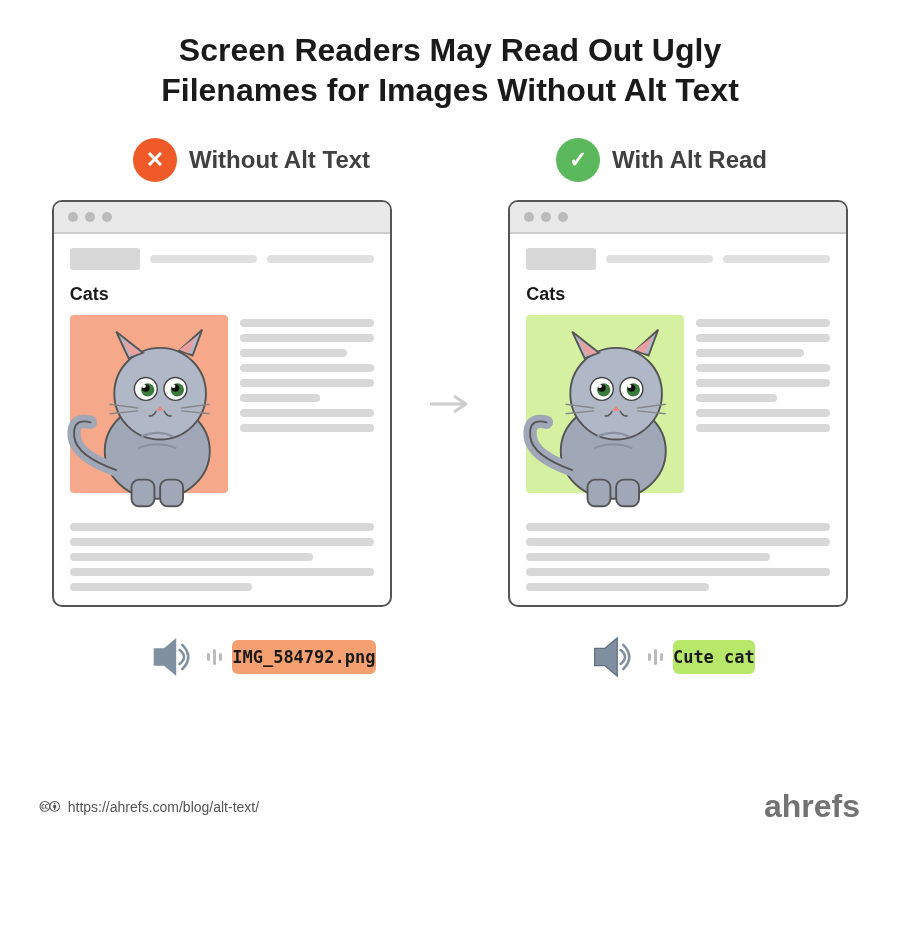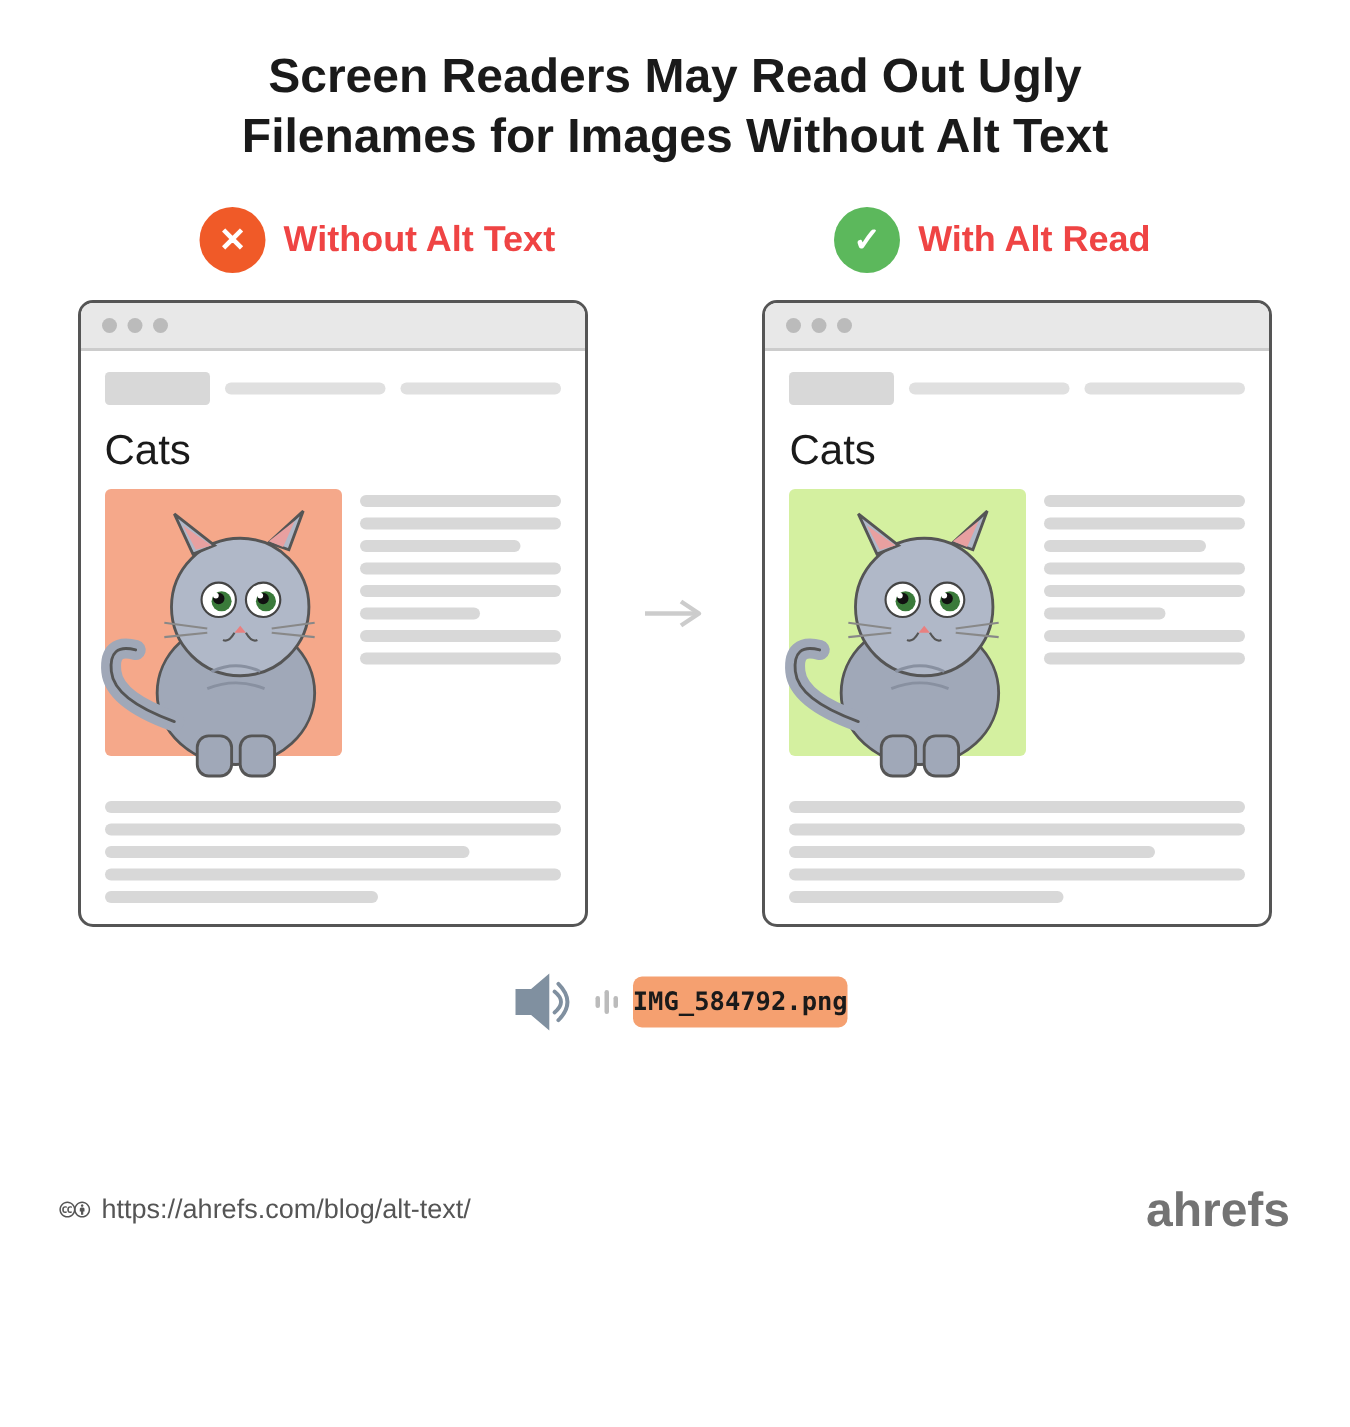--- a/index.html
+++ b/index.html
@@ -63,21 +63,21 @@
       color: #fff;
     }
     .label-icon.good {
       background: #5cb85c;
       color: #fff;
     }
 
     .label-text {
       font-size: 24px;
       font-weight: 700;
-      color: #ef4444;
+      color: #404040;
     }
 
     
     .browsers-row {
       display: flex;
       width: 100%;
       align-items: center;
       justify-content: space-around;
       margin-bottom: 20px;
       gap: 10px;
@@ -129,22 +129,22 @@
     }
     .nav-line {
       flex: 1;
       height: 8px;
       background: #e0e0e0;
       border-radius: 4px;
     }
 
     
     .page-heading {
-      font-size: 28px;
-      font-weight: 400;
+      font-size: 18px;
+      font-weight: 700;
       color: #1a1a1a;
       margin-bottom: 10px;
     }
 
     
     .content-area {
       display: flex;
       gap: 12px;
       align-items: flex-start;
     }
@@ -263,21 +263,21 @@
       margin-top: auto;
       padding-top: 10px;
     }
 
     .footer-left {
       display: flex;
       align-items: center;
       gap: 8px;
     }
     .footer-link {
-      font-size: 18px;
+      font-size: 14px;
       color: #555;
       text-decoration: none;
     }
 
     .ahrefs-logo {
       font-size: 32px;
       font-weight: 900;
       color: #737373;
     }
 
@@ -478,20 +478,33 @@
         <path d="M43,16 Q57,30 43,44" fill="none" stroke="#8090a0" stroke-width="3" stroke-linecap="round"></path>
       </svg>
       <div class="sound-waves">
         <div class="wave-line" style="height:8px;"></div>
         <div class="wave-line" style="height:16px;"></div>
         <div class="wave-line" style="height:8px;"></div>
       </div>
       <div class="filename-badge bad">IMG_584792.png</div>
     </div>
 
+    <div class="audio-item">
+      <svg class="speaker-icon" viewBox="0 0 60 60">
+        <polygon points="10,20 22,20 36,8 36,52 22,40 10,40" fill="#8090a0" stroke="#607080" stroke-width="1.5"></polygon>
+        <path d="M40,22 Q50,30 40,38" fill="none" stroke="#8090a0" stroke-width="3" stroke-linecap="round"></path>
+        <path d="M43,16 Q57,30 43,44" fill="none" stroke="#8090a0" stroke-width="3" stroke-linecap="round"></path>
+      </svg>
+      <div class="sound-waves">
+        <div class="wave-line" style="height:8px;"></div>
+        <div class="wave-line" style="height:16px;"></div>
+        <div class="wave-line" style="height:8px;"></div>
+      </div>
+      <div class="filename-badge good">Cute cat</div>
+    </div>
 
   </div>
 
   <div class="footer">
     <div class="footer-left">
       <span class="cc-icon">🅭🅯</span>
       <a class="footer-link" href="#">https://ahrefs.com/blog/alt-text/</a>
     </div>
     <div class="ahrefs-logo">ahrefs</div>
   </div>

